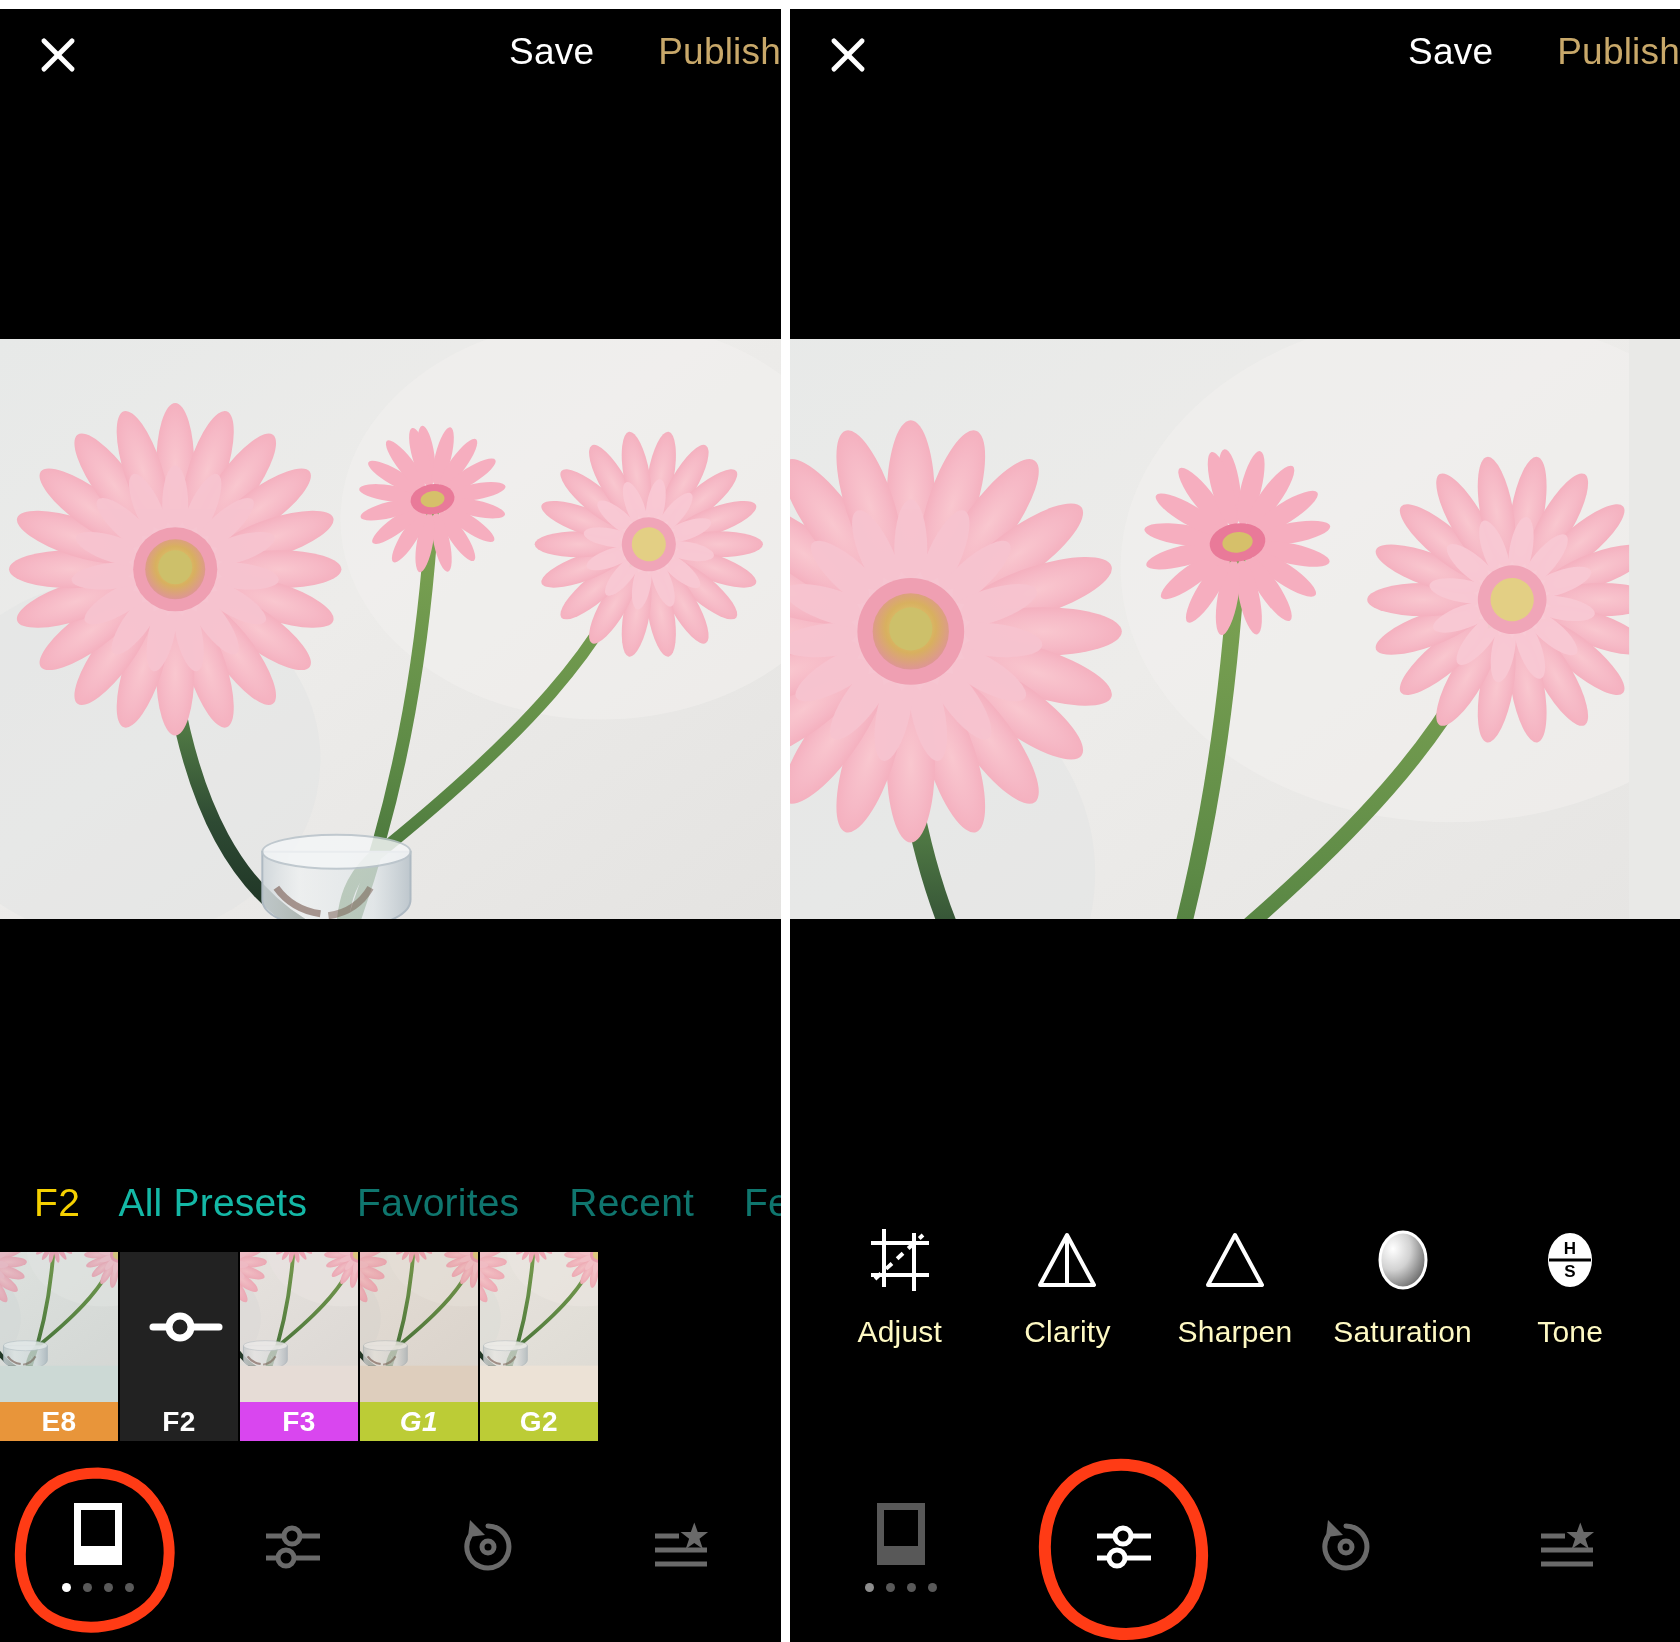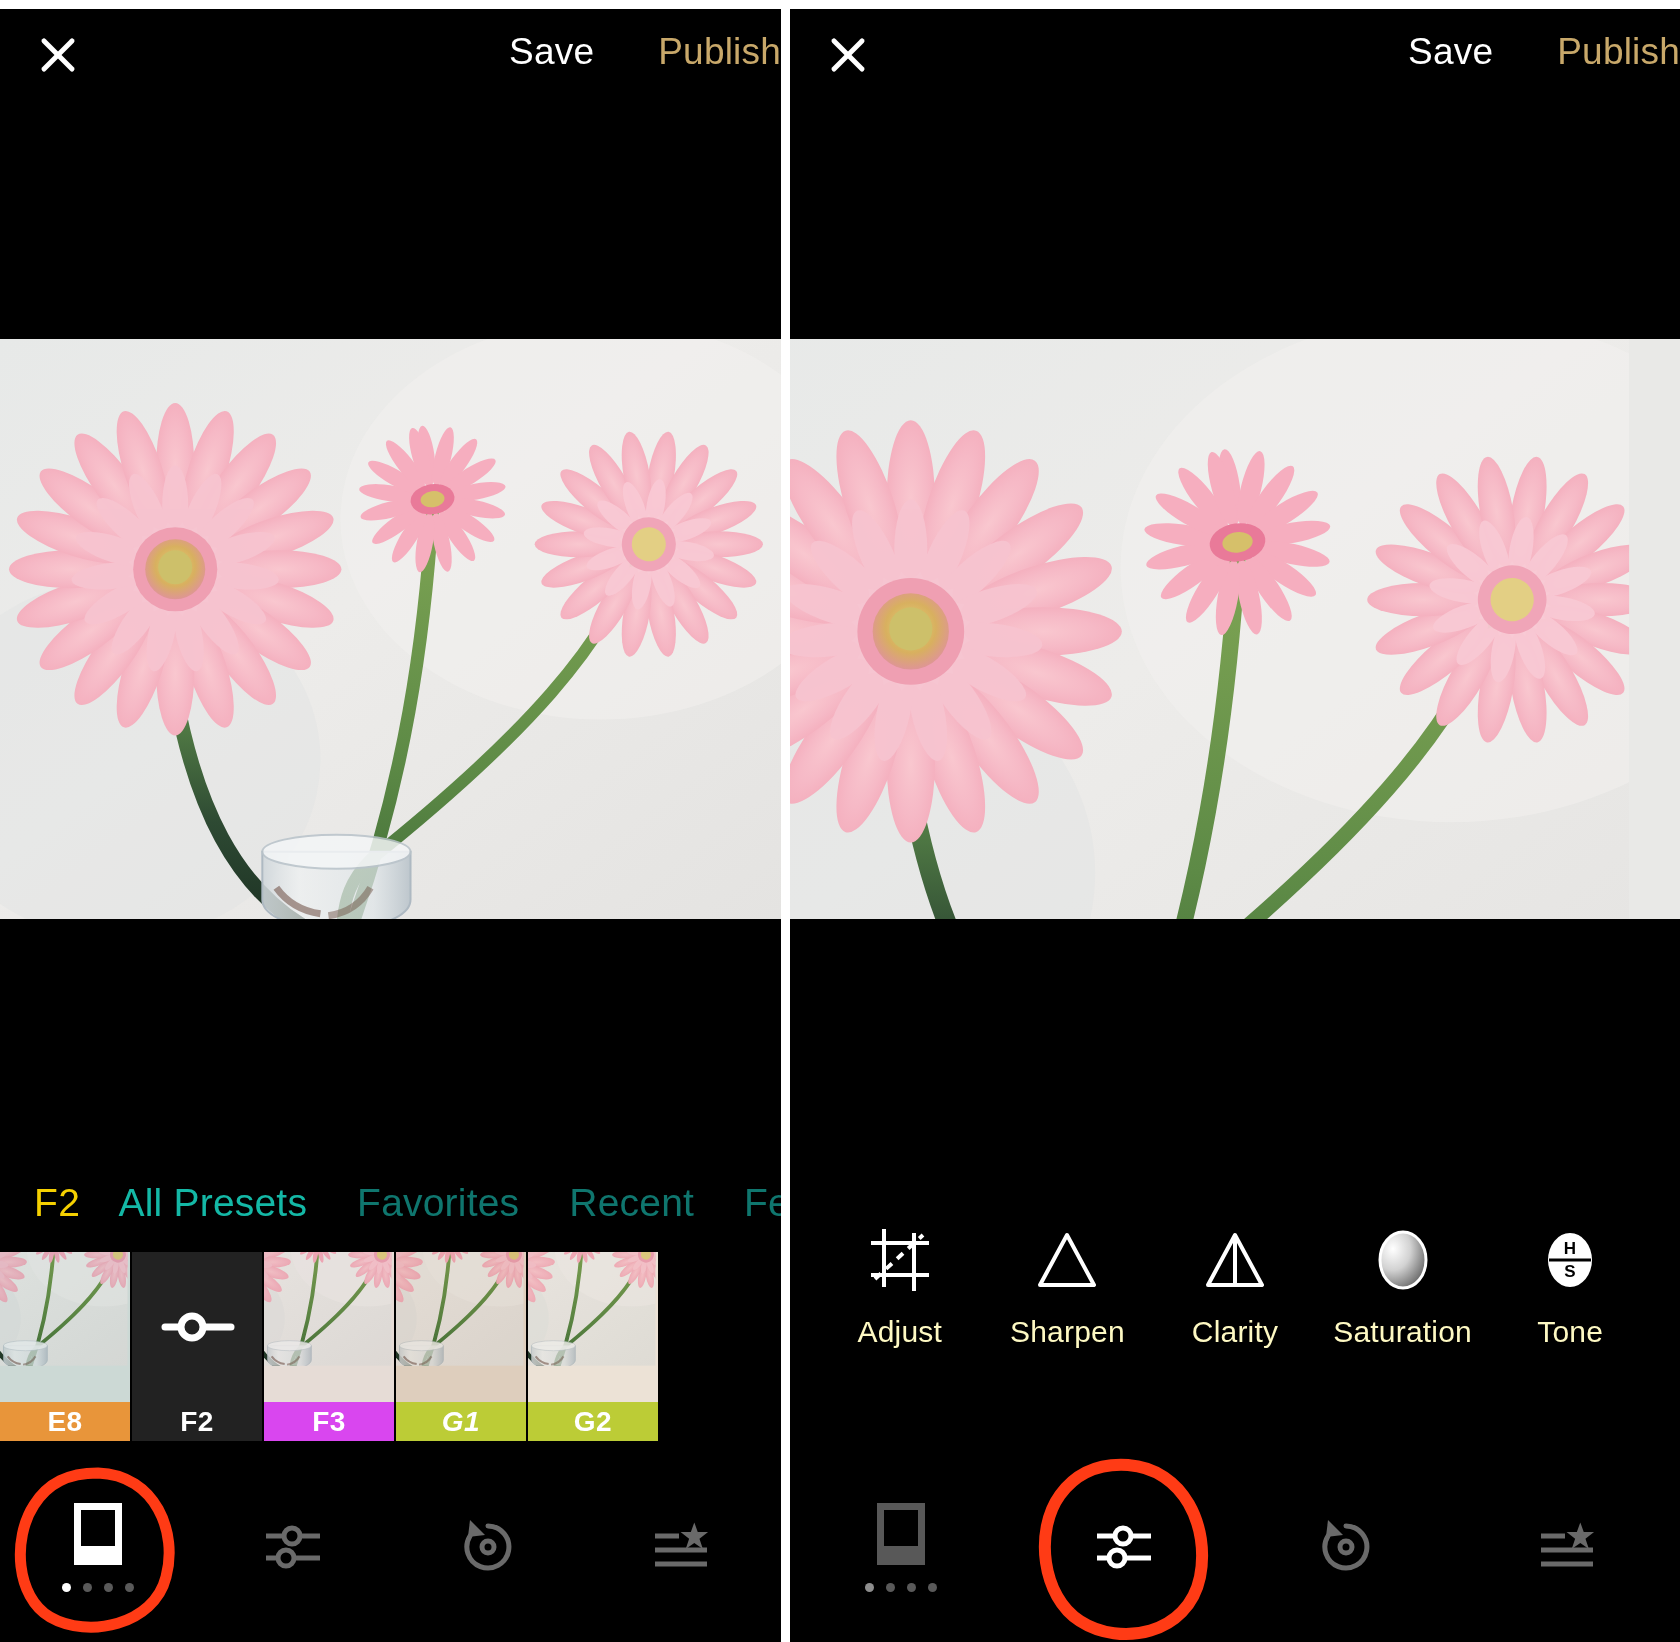--- a/index.html
+++ b/index.html
@@ -69,21 +69,21 @@
     color:#0f766e; font-size:39px; margin-right:50px; letter-spacing:0.2px;
   }
   .tab.active { color:#14b8a6; }
 
   
   .preset-strip {
     position:absolute; left:0; top:1243px; width:100%; height:189px;
     display:flex; background:#000; overflow:hidden;
   }
   .preset-cell {
-    position:relative; width:132px; height:189px; flex:0 0 auto;
+    position:relative; width:120px; height:189px; flex:0 0 auto;
     border-right:2px solid #000;
     overflow:hidden;
     padding-left:40px;
   }
   .preset-thumb {
     position:absolute; left:0; top:0; width:132px; height:150px;
     overflow:hidden;
   }
   .preset-thumb .photo { position:absolute; left:-20px; top:-8px; width:172px; height:170px; }
   .preset-label {
@@ -483,33 +483,33 @@
             <line x1="8" y1="52" x2="56" y2="8" stroke="#fff" stroke-width="4" stroke-dasharray="8 7"></line>
           </svg>
         </div>
         <div class="tool-label">Adjust</div>
       </div>
 
       <div class="tool">
         <div class="tool-icon">
           <svg width="66" height="66" viewBox="0 0 66 66">
             <polygon points="33,8 60,58 6,58" fill="none" stroke="#fff" stroke-width="4" stroke-linejoin="round"></polygon>
-          </svg>
-        </div>
-        <div class="tool-label">Sharpen</div>
+            <line x1="33" y1="10" x2="33" y2="58" stroke="#fff" stroke-width="4"></line>
+          </svg>
+        </div>
+        <div class="tool-label">Clarity</div>
       </div>
 
       <div class="tool">
         <div class="tool-icon">
           <svg width="66" height="66" viewBox="0 0 66 66">
             <polygon points="33,8 60,58 6,58" fill="none" stroke="#fff" stroke-width="4" stroke-linejoin="round"></polygon>
-            <line x1="33" y1="10" x2="33" y2="58" stroke="#fff" stroke-width="4"></line>
-          </svg>
-        </div>
-        <div class="tool-label">Clarity</div>
+          </svg>
+        </div>
+        <div class="tool-label">Sharpen</div>
       </div>
 
       <div class="tool">
         <div class="tool-icon">
           <svg width="66" height="66" viewBox="0 0 66 66">
             <ellipse cx="33" cy="33" rx="23" ry="28" fill="url(#satGrad)" stroke="#ffffff" stroke-width="3"></ellipse>
           </svg>
         </div>
         <div class="tool-label">Saturation</div>
       </div>

